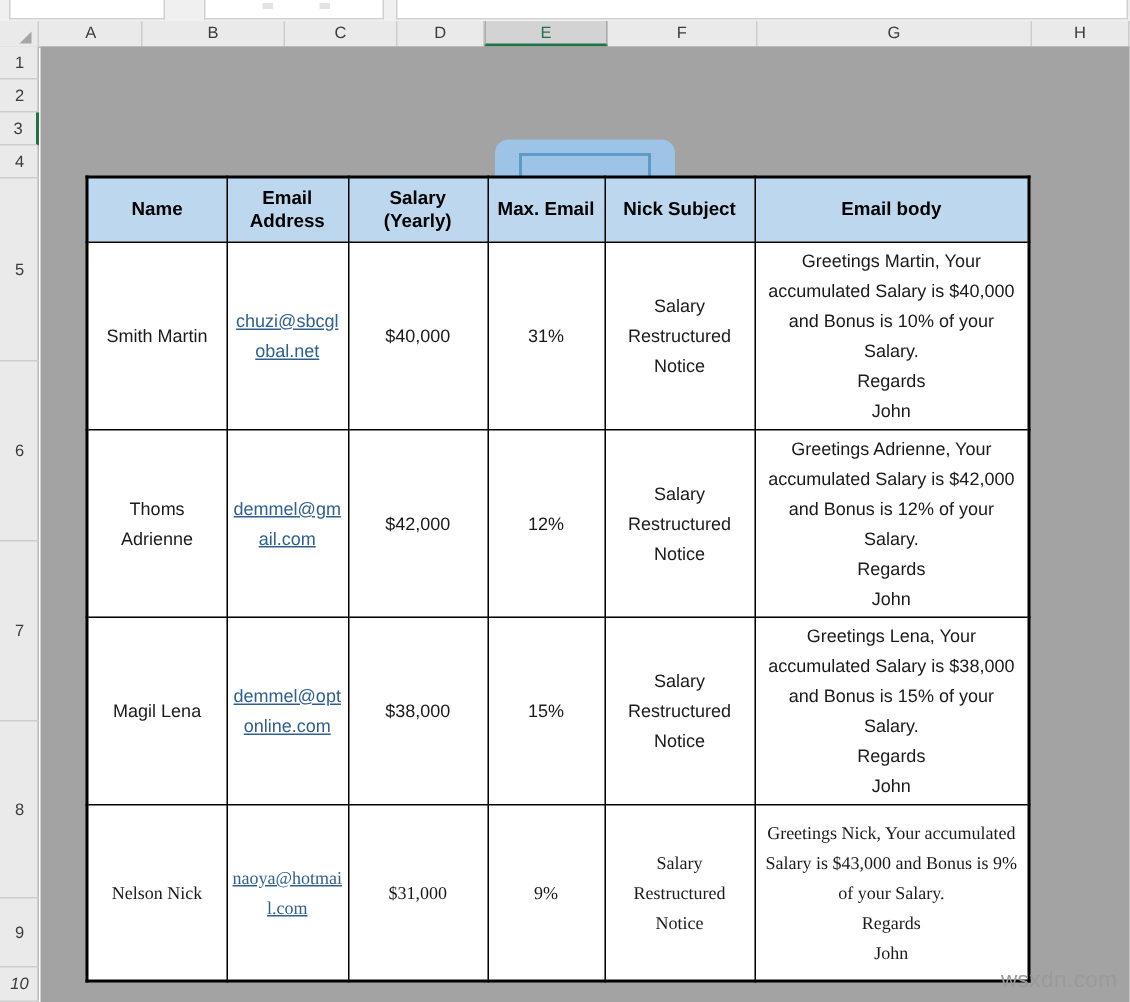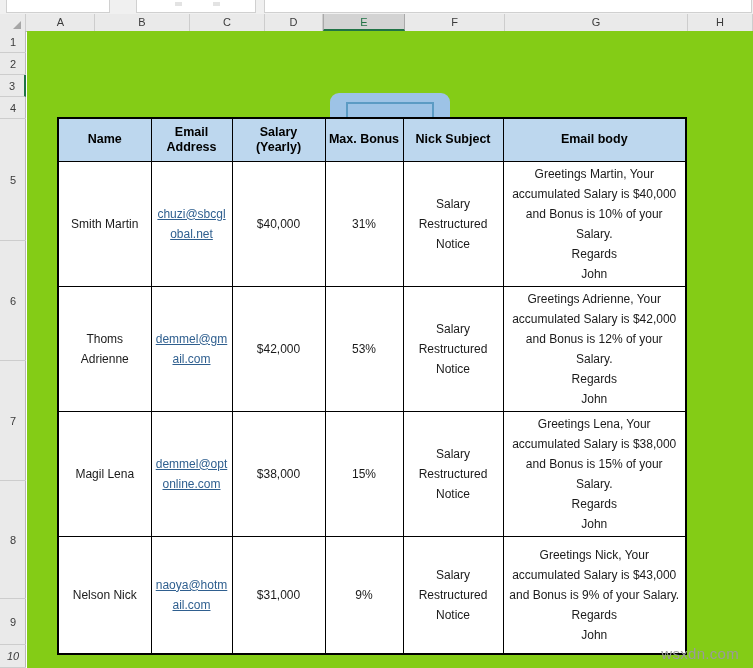--- a/index.html
+++ b/index.html
@@ -107,21 +107,21 @@
   }
   #row-headers .rowh.active {
     border-right: 2px solid #217346;
   }
 
   
   #grid-area {
     position: absolute;
     left: 27px; top: 31px;
     width: 726px; height: 637px;
-    background: #84cc16;
+    background: #a3a3a3;
     overflow: hidden;
   }
 
   
   #shape-wrapper {
     position: absolute;
     left: 303px; top: 62px;
     width: 120px; height: 42px;
   }
   #rounded-shape {
@@ -213,26 +213,26 @@
     font-size: 12px;
     line-height: 20px;
   }
   td.cell-subject {
     line-height: 20px;
   }
 
   .row-h-1 td { height: 122px; }
   .row-h-2 td { height: 120px; }
   .row-h-3 td { height: 120px; }
-  .row-h-4 td { height: 118px; }
+  .row-h-4 td { height: 118px; font-family: Liberation Serif, serif; }
 
   
   #watermark {
     position: absolute;
-    right: 14px; bottom: 6px;
+    right: 8px; bottom: 6px;
     font-size: 15px;
     color: #9a9a9a;
     letter-spacing: 0.3px;
   }
 </style>
 </head>
 <body>
 
 <div id="ribbon-strip">
   <div class="rbox b1"></div>
@@ -290,39 +290,39 @@
         <col class="col-salary">
       <col class="col-bonus">
         <col class="col-subject">
         <col class="col-body">
     </colgroup>
     <thead>
       <tr>
         <th>Name</th>
         <th>Email Address</th>
         <th>Salary (Yearly)</th>
-        <th>Max. Bonus</th>
+        <th>Max. Email</th>
         <th>Nick Subject</th>
         <th>Email body</th>
       </tr>
     </thead>
     <tbody>
       <tr class="row-h-1">
         <td class="cell-name">Smith Martin</td>
         <td class="cell-email"><a href="#">chuzi@sbcglobal.net</a></td>
         <td class="cell-salary">$40,000</td>
         <td class="cell-bonus">31%</td>
         <td class="cell-subject">Salary Restructured Notice</td>
         <td class="cell-body">Greetings Martin, Your accumulated Salary is $40,000 and Bonus is 10% of your Salary.<br>Regards<br>John</td>
       </tr>
       <tr class="row-h-2">
         <td class="cell-name">Thoms Adrienne</td>
         <td class="cell-email"><a href="#">demmel@gmail.com</a></td>
         <td class="cell-salary">$42,000</td>
-        <td class="cell-bonus">53%</td>
+        <td class="cell-bonus">12%</td>
         <td class="cell-subject">Salary Restructured Notice</td>
         <td class="cell-body">Greetings Adrienne, Your accumulated Salary is $42,000 and Bonus is 12% of your Salary.<br>Regards<br>John</td>
       </tr>
       <tr class="row-h-3">
         <td class="cell-name">Magil Lena</td>
         <td class="cell-email"><a href="#">demmel@optonline.com</a></td>
         <td class="cell-salary">$38,000</td>
         <td class="cell-bonus">15%</td>
         <td class="cell-subject">Salary Restructured Notice</td>
         <td class="cell-body">Greetings Lena, Your accumulated Salary is $38,000 and Bonus is 15% of your Salary.<br>Regards<br>John</td>

